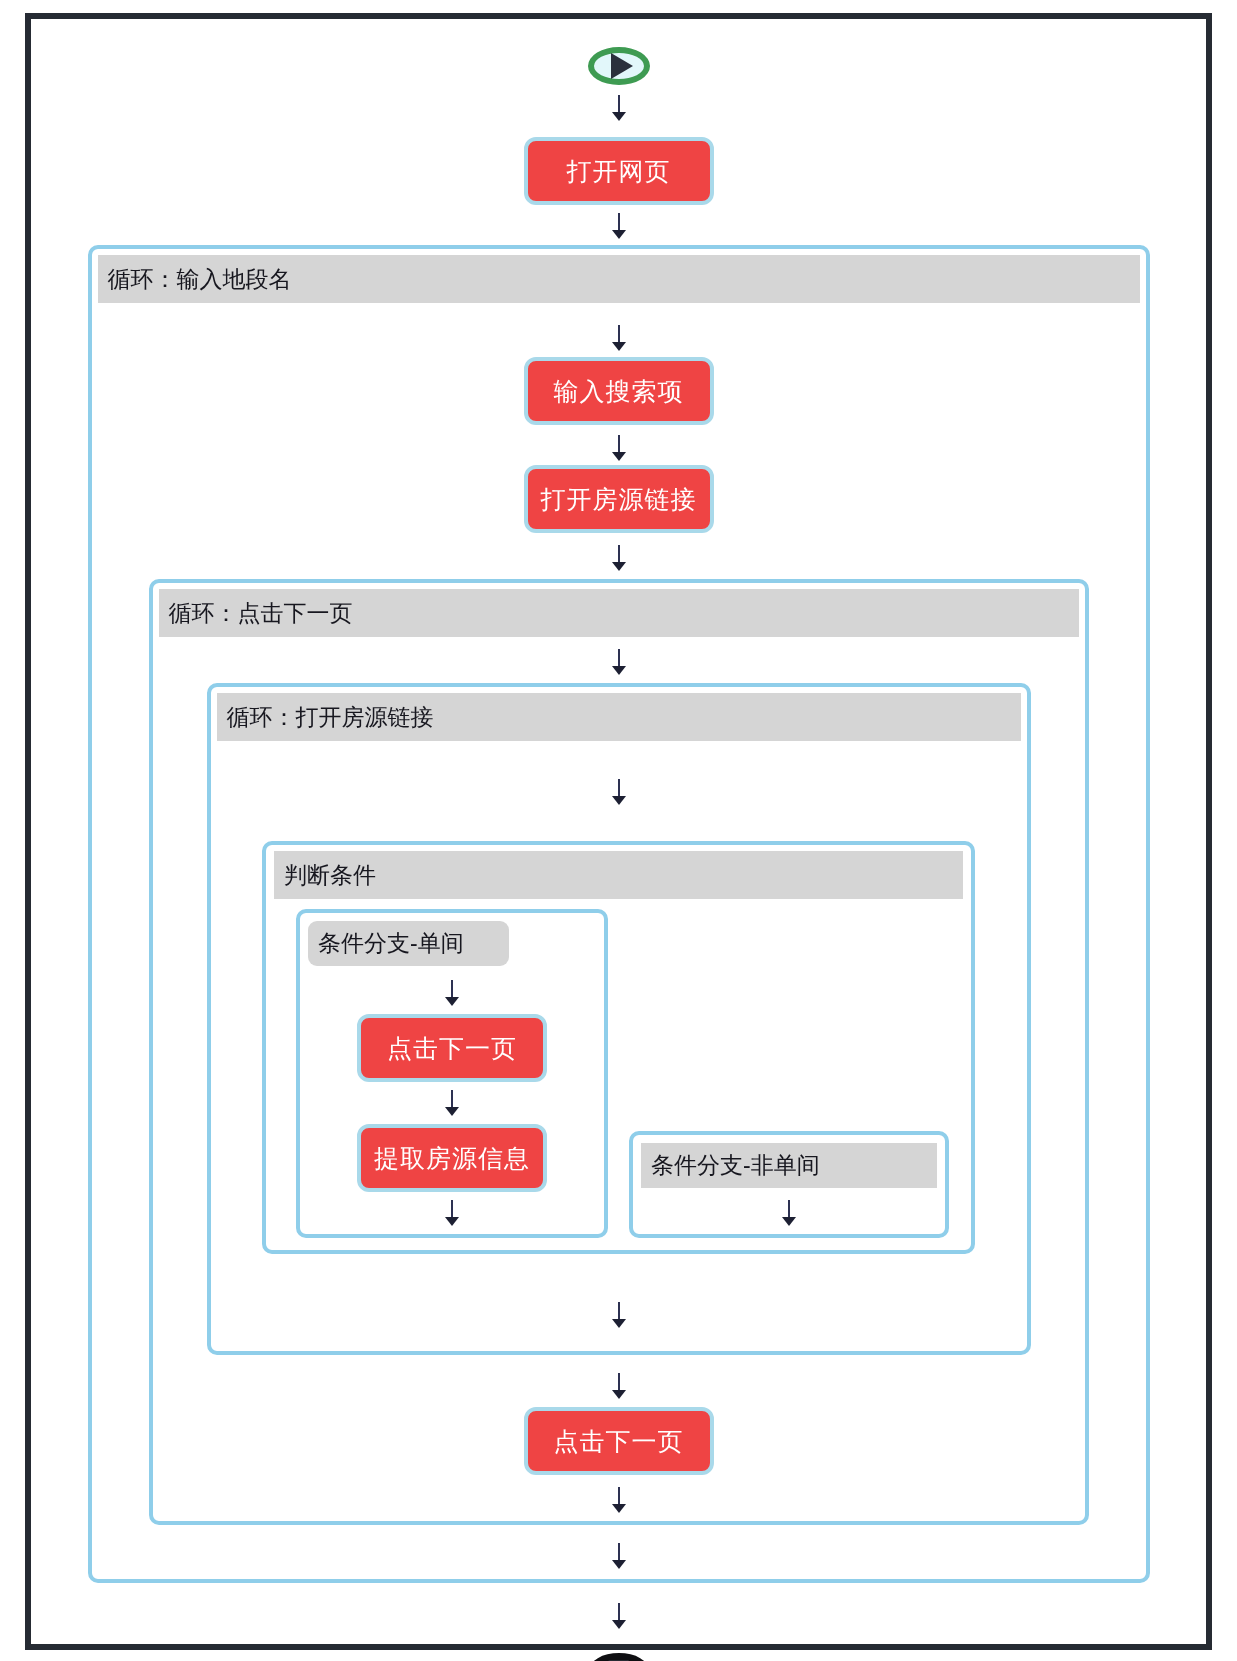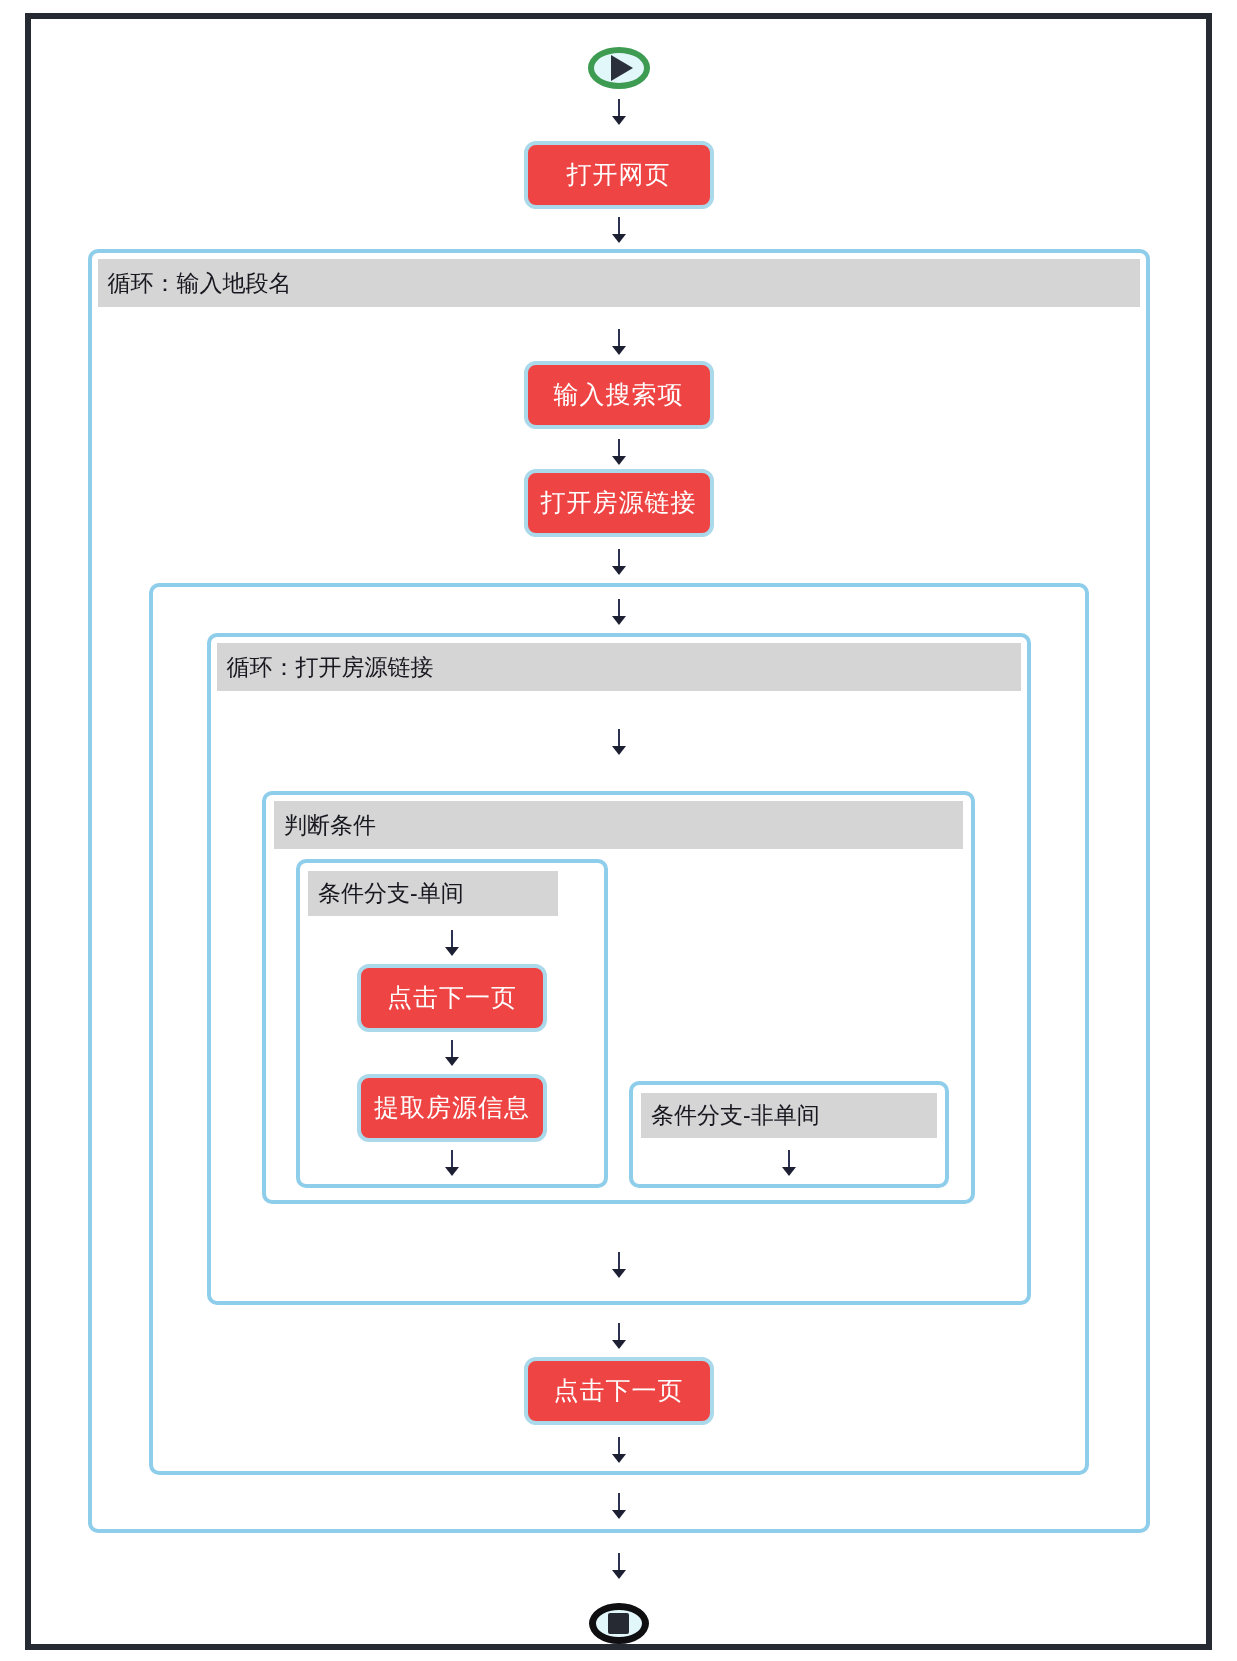--- a/index.html
+++ b/index.html
@@ -92,21 +92,21 @@
     align-self:flex-start;display:flex;align-items:flex-end;
     margin-left:30px;margin-top:10px;gap:21px;
   }
   .branch{
     box-sizing:border-box;background:#ffffff;
     border:4px solid #8fceea;border-radius:10px;
     display:flex;flex-direction:column;align-items:center;
   }
   .branch .bar{height:45px;line-height:45px;font-size:23px;margin:8px 8px 0 8px;}
   .branch-left{width:312px;padding-bottom:8px;}
-  .branch-left .bar{align-self:flex-start;width:250px;box-sizing:border-box;}
+  .branch-left .bar{align-self:flex-start;width:201px;box-sizing:border-box;border-radius:9px;}
   .branch-right{width:320px;padding-bottom:8px;}
 </style>
 </head>
 <body>
 
 <div class="frame">
 
   <div class="icon-start"></div>
 
   <div class="arrow a1"></div>
@@ -122,20 +122,21 @@
 
     <button class="step">输入搜索项</button>
 
     <div class="arrow a4"></div>
 
     <button class="step">打开房源链接</button>
 
     <div class="arrow a5"></div>
 
     <div class="box loop2">
+      <div class="bar">循环：点击下一页</div>
 
       <div class="arrow a6"></div>
 
       <div class="box loop3">
         <div class="bar">循环：打开房源链接</div>
 
         <div class="arrow a7"></div>
 
         <div class="box cond">
           <div class="bar">判断条件</div>

